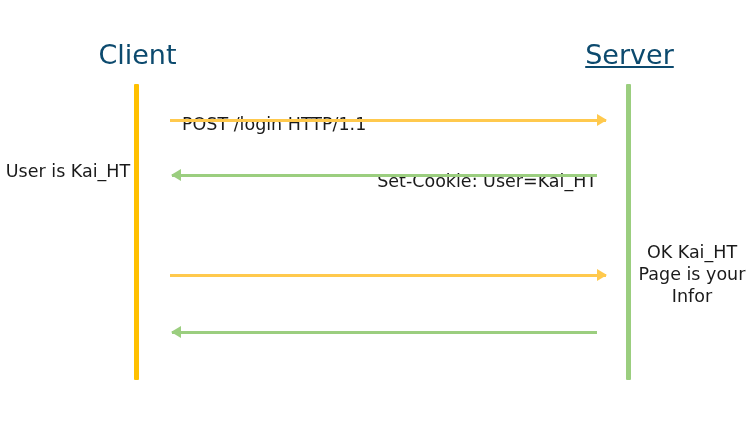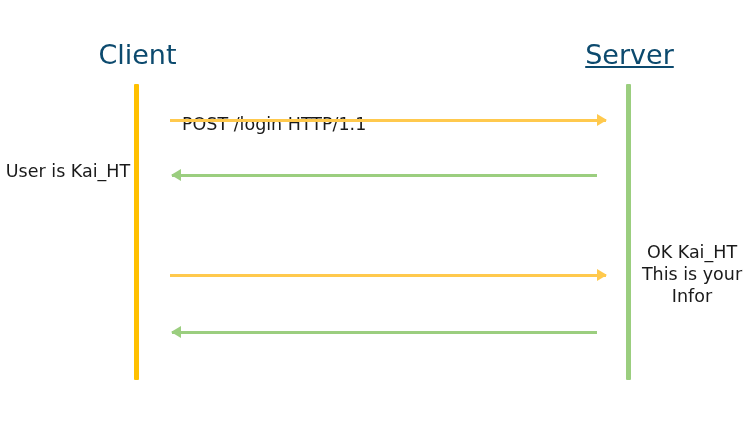--- a/index.html
+++ b/index.html
@@ -134,34 +134,35 @@
 
   <div class="lifeline lifeline-client"></div>
   <div class="lifeline lifeline-server"></div>
 
   <div class="msg-label left-align" style="left:182px; top:90px; width:430px;">POST /login HTTP/1.1</div>
   <div class="msg req to-right" style="left:170px; top:110px; width:436px;">
     <div class="shaft"></div>
     <div class="head"></div>
   </div>
 
+  <div class="msg-label right-align" style="left:182px; top:147px; width:415px;">Set-Cookie: User=Kai_HT</div>
   <div class="msg res to-left" style="left:172px; top:165px; width:425px;">
     <div class="shaft"></div>
     <div class="head"></div>
   </div>
 
   <div class="note note-client">User is Kai_HT</div>
 
   <div class="msg req to-right" style="left:170px; top:265px; width:436px;">
     <div class="shaft"></div>
     <div class="head"></div>
   </div>
 
   <div class="note note-server">OK Kai_HT
-This is your
+Page is your
 Infor</div>
 
   <div class="msg res to-left" style="left:172px; top:322px; width:425px;">
     <div class="shaft"></div>
     <div class="head"></div>
   </div>
 
 </div>
 
 </body></html>

